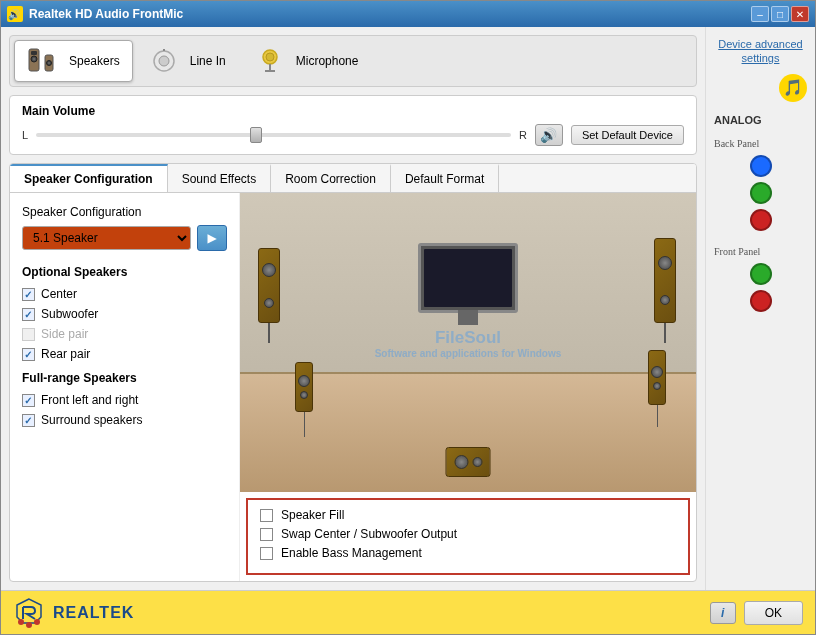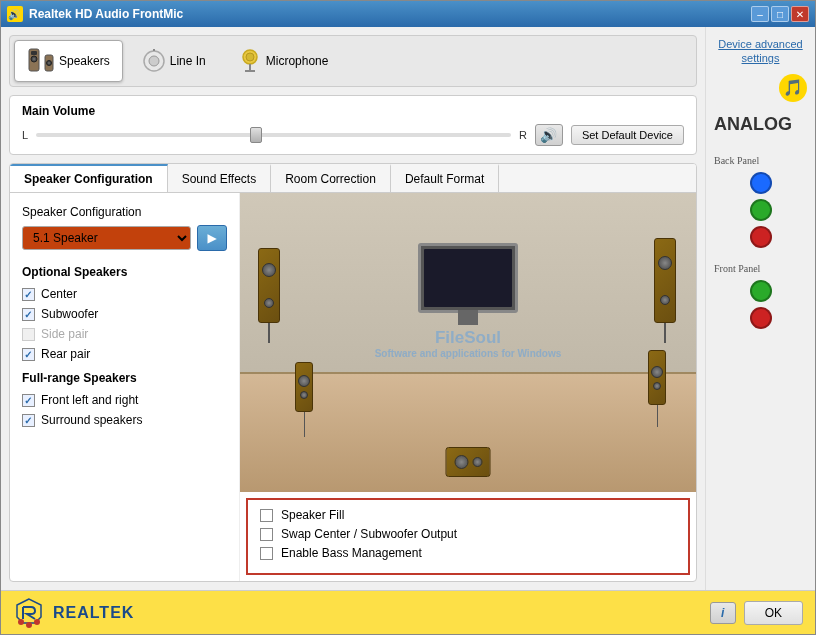--- a/index.html
+++ b/index.html
@@ -86,21 +86,21 @@
       gap: 2px;
       margin-bottom: 8px;
       background: #e8e8e8;
       border: 1px solid #ccc;
       border-radius: 4px;
       padding: 4px;
     }
     .device-tab {
       display: flex;
       align-items: center;
-      gap: 0;
+      gap: 10px;
       padding: 4px 12px;
       border-radius: 4px;
       cursor: pointer;
       border: 1px solid transparent;
       font-size: 12px;
     }
     .device-tab.active {
       background: white;
       border-color: #aaa;
       box-shadow: 0 1px 3px rgba(0,0,0,0.2);
@@ -398,24 +398,24 @@
       background: #ffd700;
       border-radius: 50%;
       display: flex;
       align-items: center;
       justify-content: center;
       font-size: 16px;
       margin-bottom: 12px;
       align-self: flex-end;
     }
     .analog-title {
-      font-size: 18px;
+      font-size: 11px;
       font-weight: bold;
       color: #333;
-      margin-bottom: 20px;
+      margin-bottom: 12px;
       align-self: flex-start;
     }
     .panel-label {
       font-size: 10px;
       color: #555;
       margin-bottom: 6px;
       align-self: flex-start;
       font-family: Liberation Serif, serif;
     }
     .connector-dot {

